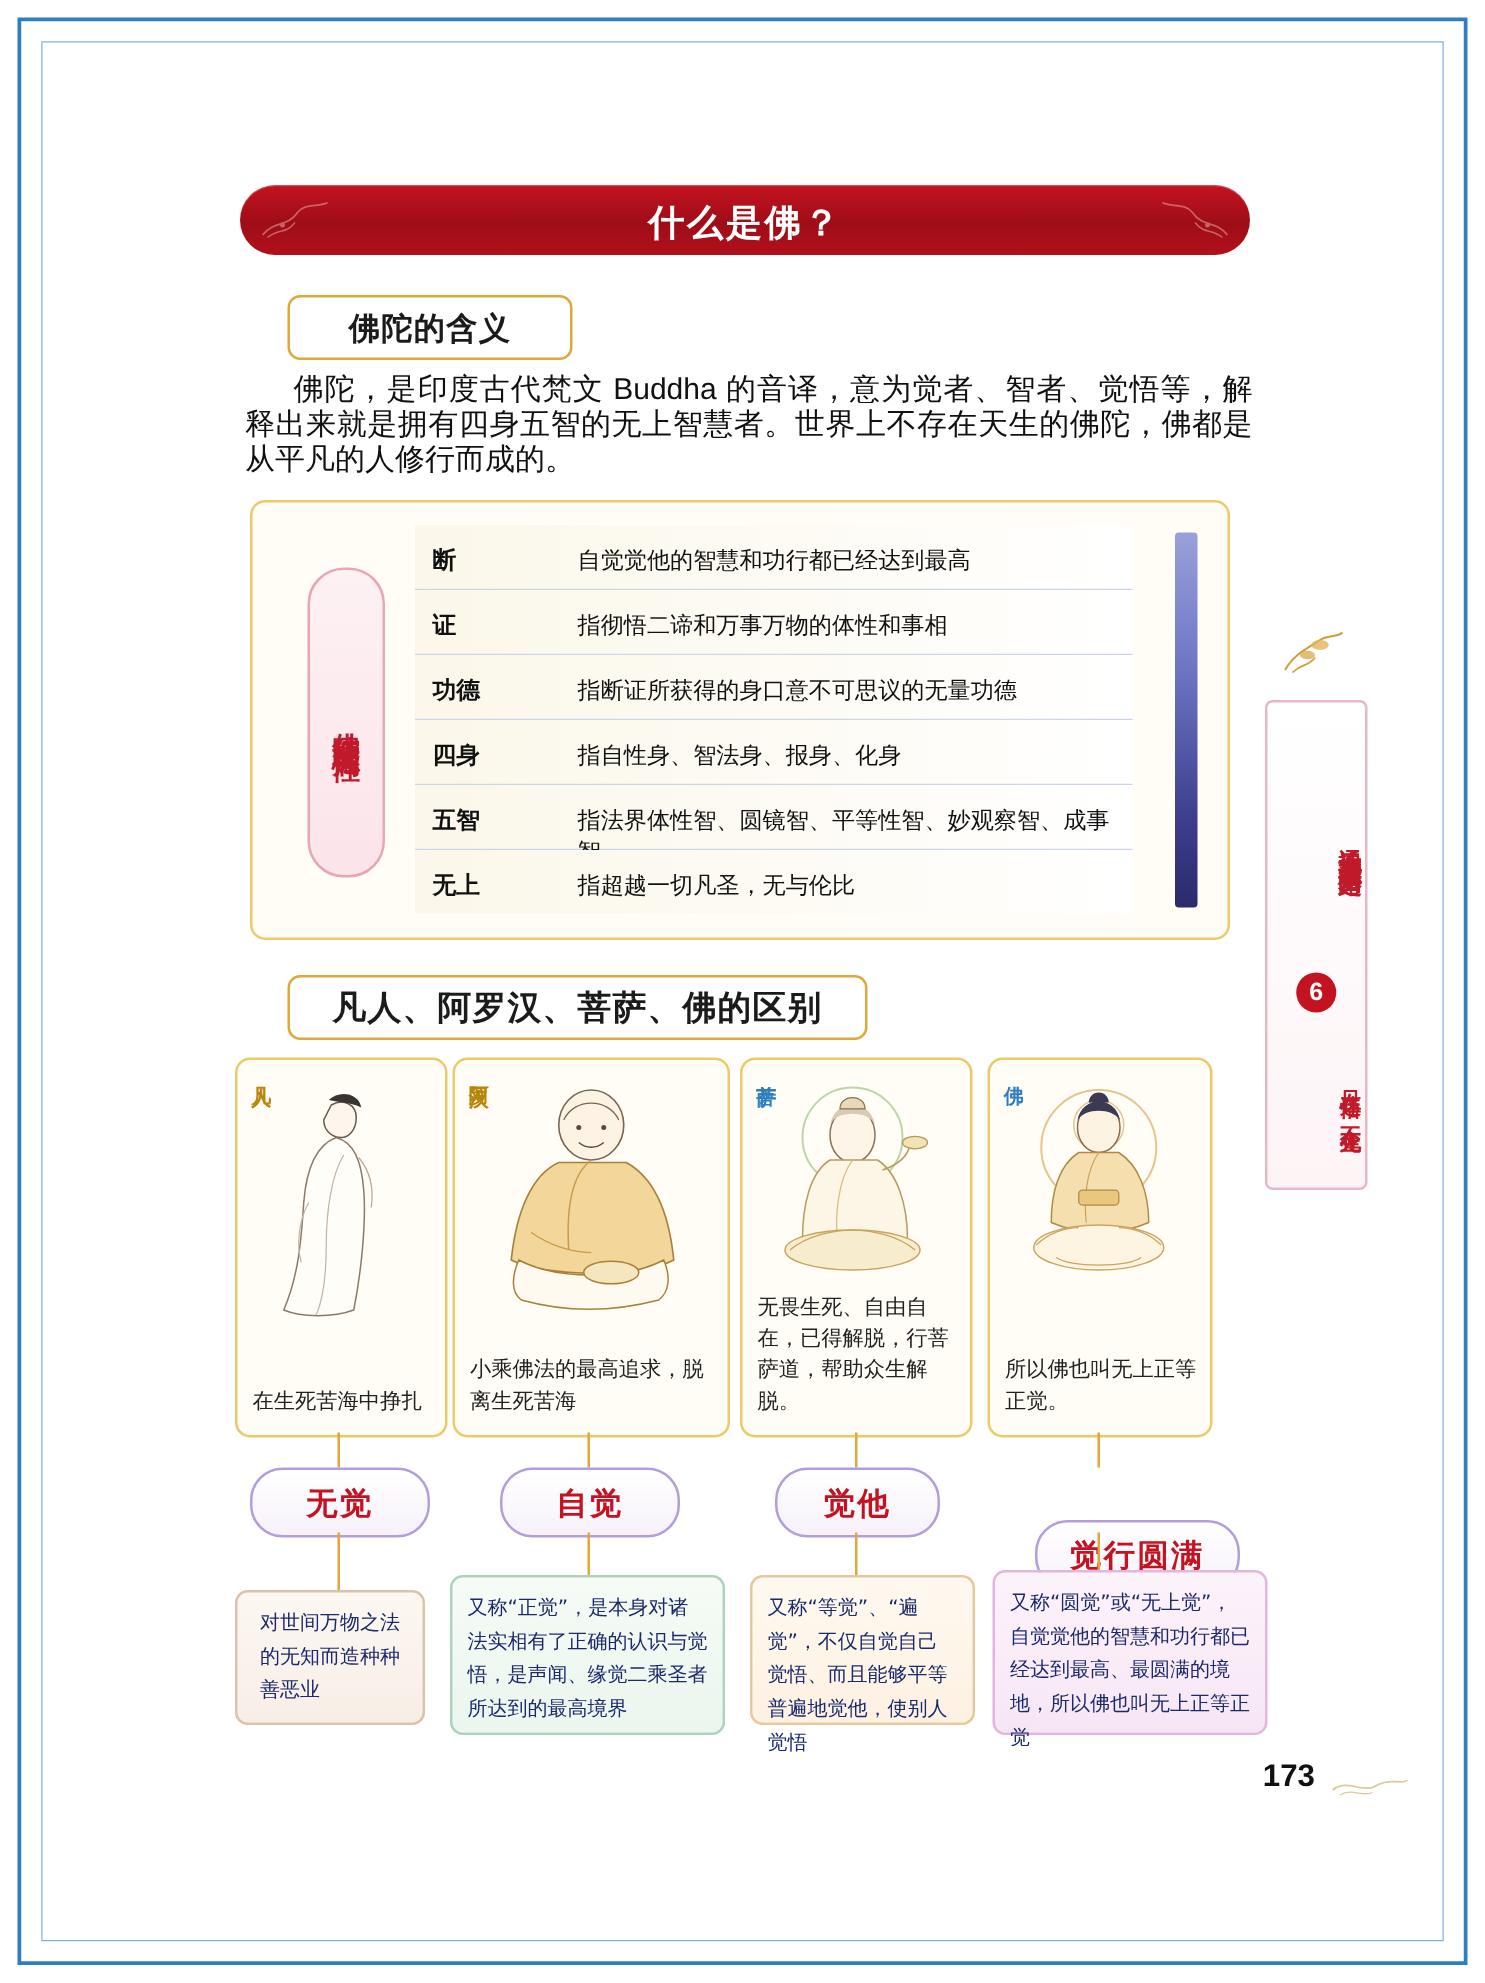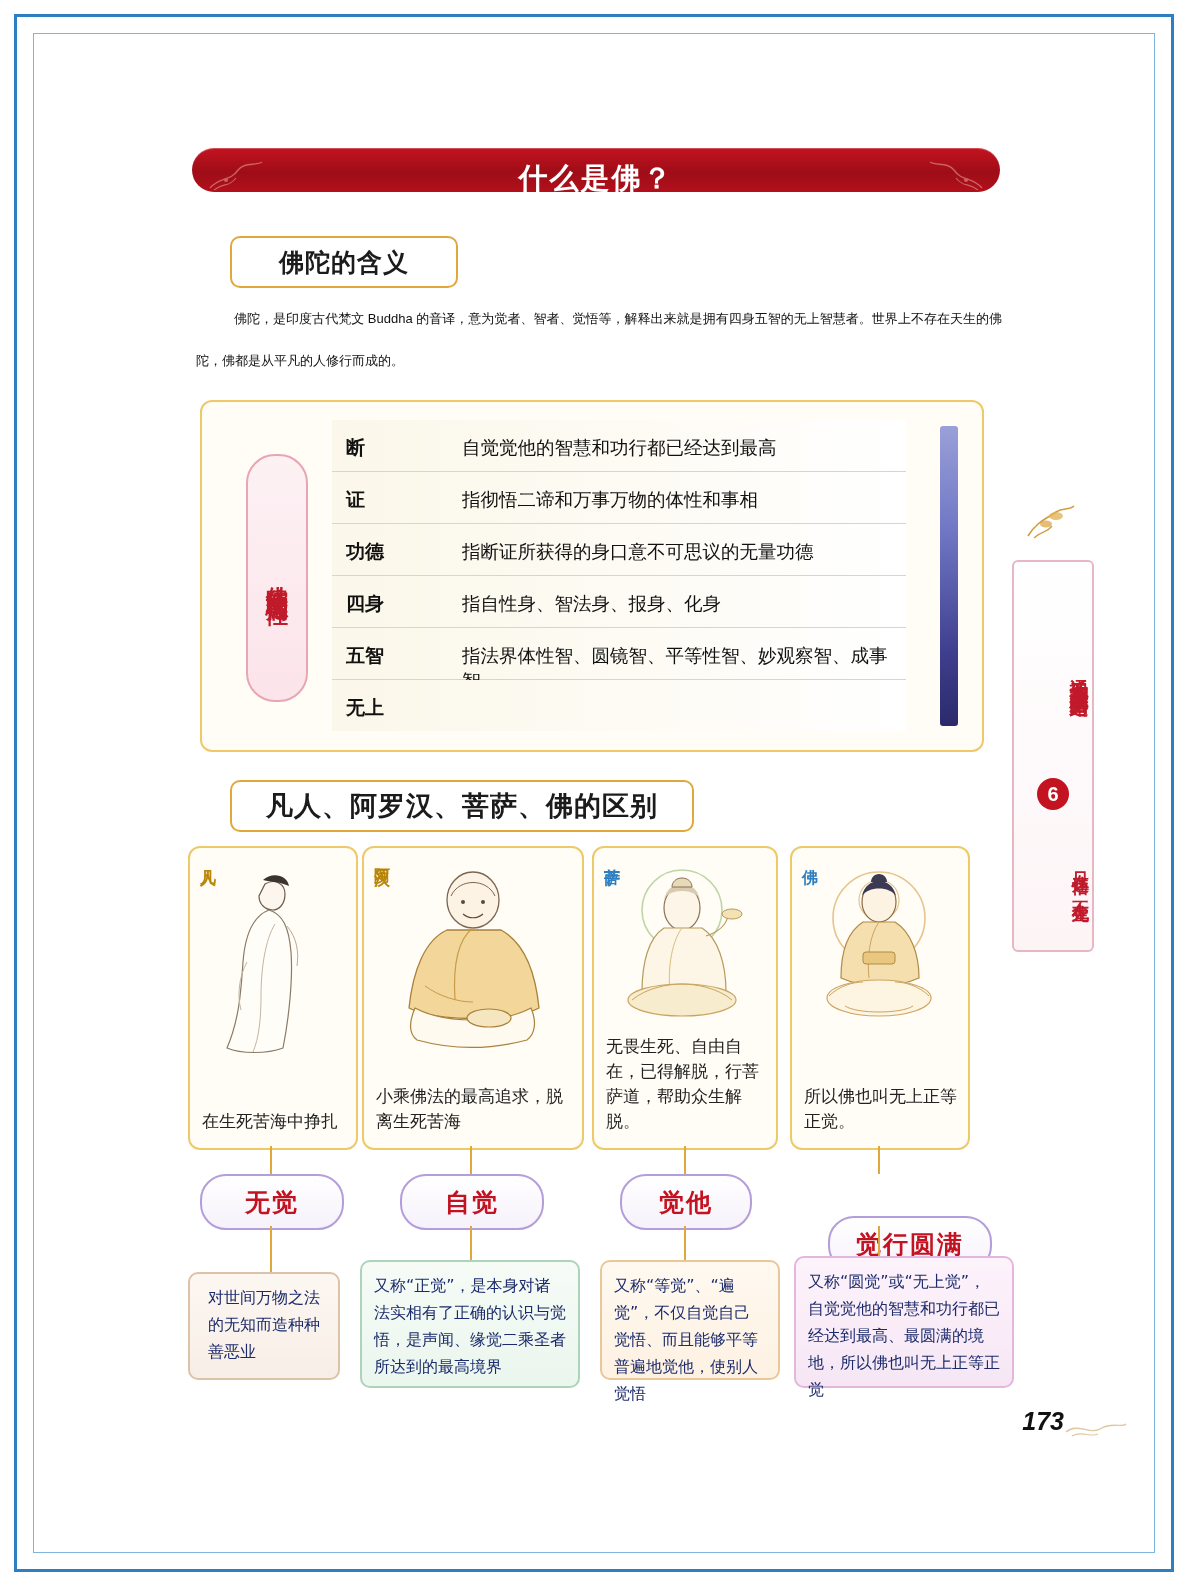--- a/index.html
+++ b/index.html
@@ -18,21 +18,21 @@
   .page-frame-inner{
     position:absolute;left:16px;top:16px;right:16px;bottom:16px;
     border:1px solid #7fb4dd;
   }
   .content{
     position:absolute;left:0;top:0;width:1188px;height:1586px;
   }
 
   
   .title-banner{
-    position:absolute;left:192px;top:148px;width:808px;height:44px;
+    position:absolute;left:192px;top:148px;width:808px;height:56px;
     background:linear-gradient(180deg,#c41320 0%, #9e0d17 55%, #b2101b 100%);
     border-radius:28px;
     box-shadow:inset 0 1px 0 rgba(255,255,255,.25);
   }
   .title-banner .t{
     position:absolute;left:0;right:0;top:11px;text-align:center;
     color:#ffffff;font-size:29px;font-weight:bold;letter-spacing:2px;
   }
   .banner-orn{position:absolute;top:12px;width:60px;height:34px;opacity:.55;}
   .banner-orn.l{left:14px;}
@@ -49,21 +49,21 @@
     display:flex;align-items:center;justify-content:center;
     letter-spacing:1px;
     margin-left:34px;
   }
   #sec1{left:196px;top:236px;width:224px;height:48px;}
   #sec2{left:196px;top:780px;width:460px;height:48px;font-size:27px;font-family:Liberation Serif, serif;}
 
   
   .para{
     position:absolute;left:196px;top:298px;width:806px;
-    font-size:13px;line-height:42px;color:#111;
+    font-size:24px;line-height:28px;color:#111;
     text-align:justify;
   }
   .para .ind{display:inline-block;width:38px;}
 
   
   .attr-panel{
     position:absolute;left:200px;top:400px;width:780px;height:348px;
     border:2px solid #edc96a;border-radius:12px;background:#fffdf5;
   }
   .attr-left{
@@ -174,22 +174,22 @@
     padding:10px 12px;box-sizing:border-box;
     font-family:"DejaVu Sans",sans-serif;
   }
   #note0{left:188px;top:1272px;width:152px;height:108px;background:linear-gradient(180deg,#fdf7f2,#f7eee6);border-color:#dcc2a8;padding-left:18px;}
   #note1{left:360px;top:1260px;width:220px;height:128px;background:linear-gradient(180deg,#f6fbf6,#eaf6ee);border-color:#aed3bb;}
   #note2{left:600px;top:1260px;width:180px;height:120px;background:linear-gradient(180deg,#fff9f0,#fdf1e2);border-color:#e8c79b;}
   #note3{left:794px;top:1256px;width:220px;height:132px;background:linear-gradient(180deg,#fdf3fb,#f6e6f4);border-color:#e2b6dd;}
 
   
   .pageno{
-    position:absolute;right:124px;bottom:150px;
-    font-size:25px;font-weight:bold;color:#111;font-style:italic;
+    position:absolute;right:136px;bottom:150px;
+    font-size:25px;font-weight:bold;color:#111;
   }
   .pageno-orn{position:absolute;right:60px;bottom:146px;width:64px;height:22px;opacity:.6;}
 </style>
 </head>
 <body>
 
 <div class="page-frame">
   <div class="page-frame-inner"></div>
 </div>
 
@@ -233,20 +233,21 @@
       <div class="attr-row">
         <div class="k">四身</div>
         <div class="v">指自性身、智法身、报身、化身</div>
       </div>
       <div class="attr-row">
         <div class="k">五智</div>
         <div class="v">指法界体性智、圆镜智、平等性智、妙观察智、成事智</div>
       </div>
       <div class="attr-row">
         <div class="k">无上</div>
+        <div class="v">指超越一切凡圣，无与伦比</div>
       </div>
     </div>
     <div class="attr-bar"></div>
   </div>
 
   <svg class="lotus-orn" viewBox="0 0 58 44">
     <path d="M6 36 C14 22 26 18 34 12 C40 8 48 10 52 6" stroke="#d39b3a" stroke-width="1.6" fill="none"></path>
     <path d="M12 38 C20 30 24 34 30 26" stroke="#d39b3a" stroke-width="1.3" fill="none"></path>
     <ellipse cx="34" cy="16" rx="7" ry="4" fill="#e2b45a" opacity=".8"></ellipse>
     <ellipse cx="24" cy="24" rx="6" ry="3.4" fill="#d9a23f" opacity=".7"></ellipse>

